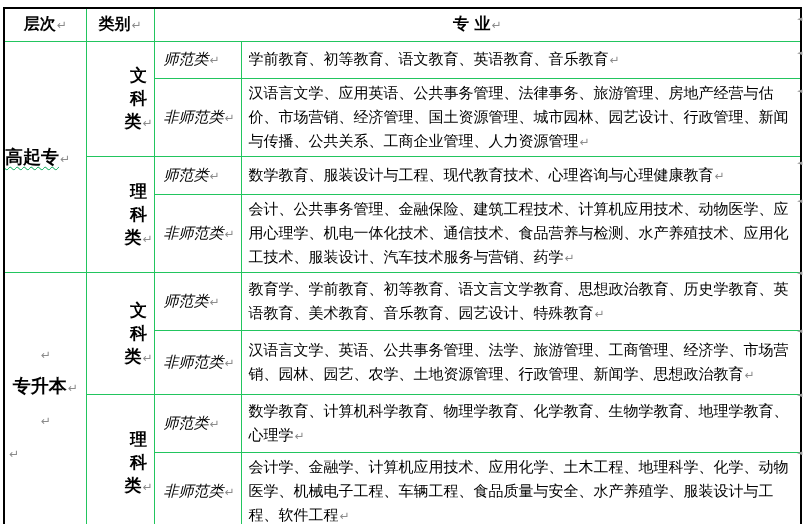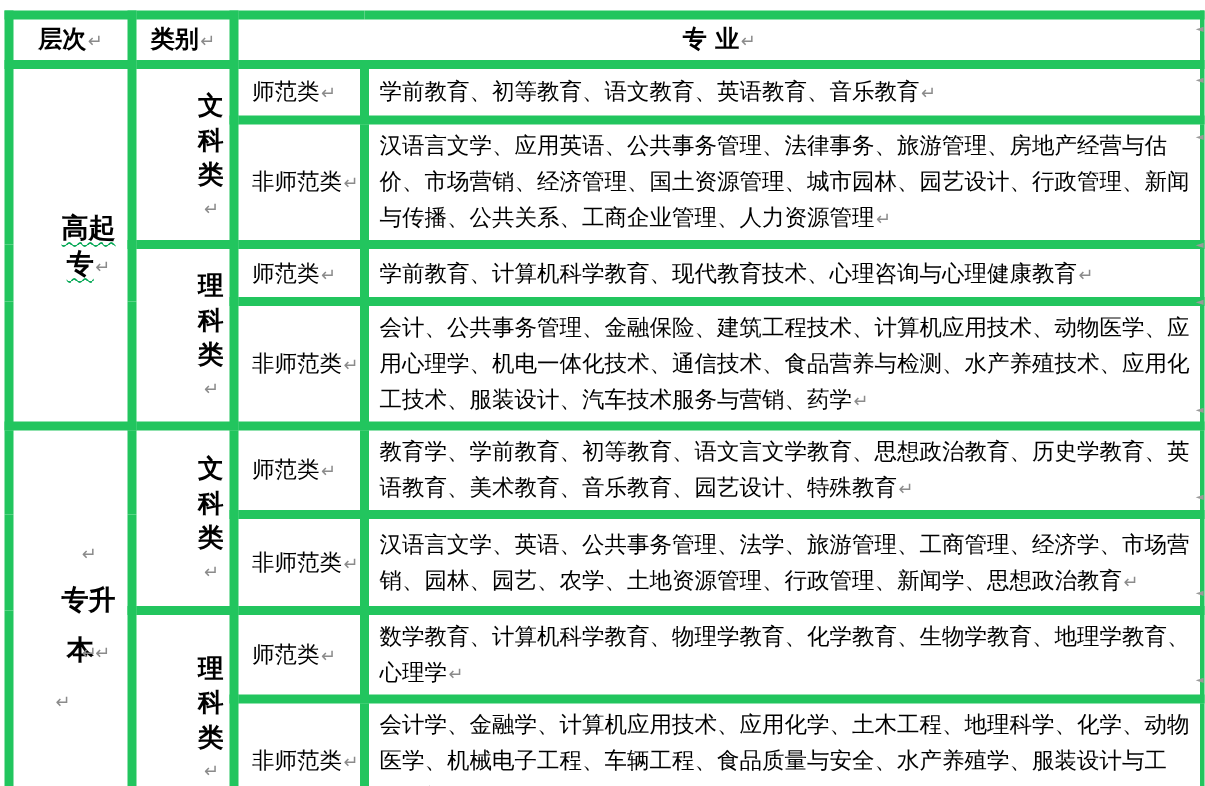--- a/index.html
+++ b/index.html
@@ -5,41 +5,41 @@
   html,body{margin:0;padding:0;}
   body{
     width:803px;height:524px;background:#ffffff;overflow:hidden;position:relative;
     font-family:"DejaVu Serif","Liberation Serif",serif;color:#000;
   }
   .doc{position:absolute;left:3px;top:7px;}
   table.majors{
     border-collapse:collapse;table-layout:fixed;width:797px;
     border:2px solid #000;
   }
-  td{border:6px solid #22c55e;padding:0;vertical-align:middle;overflow:hidden;}
+  td{border:1px solid #22c55e;padding:0;vertical-align:middle;overflow:hidden;}
   
   col.c-level{width:82px;}
   col.c-cat{width:68px;}
   col.c-type{width:87px;}
   col.c-major{width:560px;}
   
   tr.rh{height:33px;}
   tr.r1{height:37px;}
   tr.r2{height:73px;}
   tr.r3{height:38px;}
   tr.r4{height:72px;}
   tr.r5{height:58px;}
   tr.r6{height:64px;}
   tr.r7{height:58px;}
   tr.r8{height:80px;}
 
   .th{font-weight:bold;font-size:16px;text-align:center;}
-  .level-cell{text-align:center;font-weight:bold;font-size:18px;padding-left:24px;}
+  .level-cell{text-align:left;font-weight:bold;font-size:18px;}
   .cat-cell{text-align:center;font-weight:bold;font-size:17px;padding-left:37px;}
-  .type-cell{font-size:15px;padding-left:9px;text-align:left;}
+  .type-cell{font-size:15px;padding-left:9px;text-align:left;font-style:italic;}
   .major-cell{font-size:15px;line-height:24px;text-align:left;padding:2px 6px 2px 7px;}
 
   .pmark{
     color:#8b8b8b;font-size:12px;font-weight:normal;
     font-family:"DejaVu Sans","Liberation Sans",sans-serif;
     margin-left:1px;vertical-align:baseline;
   }
   .squiggle{
     text-decoration-line:underline;
     text-decoration-style:wavy;
@@ -88,21 +88,21 @@
       </tr>
       <tr class="r2">
         <td class="type-cell"><span>非师范类</span><span class="pmark">↵</span></td>
         <td class="major-cell"><span>汉语言文学、应用英语、公共事务管理、法律事务、旅游管理、房地产经营与估价、市场营销、经济管理、国土资源管理、城市园林、园艺设计、行政管理、新闻与传播、公共关系、工商企业管理、人力资源管理</span><span class="pmark">↵</span></td>
       </tr>
       <tr class="r3">
         <td class="cat-cell" rowspan="2">
           <span>理科类</span><span class="pmark">↵</span>
         </td>
         <td class="type-cell"><span>师范类</span><span class="pmark">↵</span></td>
-        <td class="major-cell"><span>学前教育、计算机科学教育、现代教育技术、心理咨询与心理健康教育</span><span class="pmark">↵</span></td>
+        <td class="major-cell"><span>数学教育、服装设计与工程、现代教育技术、心理咨询与心理健康教育</span><span class="pmark">↵</span></td>
       </tr>
       <tr class="r4">
         <td class="type-cell"><span>非师范类</span><span class="pmark">↵</span></td>
         <td class="major-cell"><span>会计、公共事务管理、金融保险、建筑工程技术、计算机应用技术、动物医学、应用心理学、机电一体化技术、通信技术、食品营养与检测、水产养殖技术、应用化工技术、服装设计、汽车技术服务与营销、药学</span><span class="pmark">↵</span></td>
       </tr>
 
       <tr class="r5">
         <td class="level-cell" rowspan="4">
           <div class="level-stack">
             <div class="line"><span class="pmark">↵</span></div>

